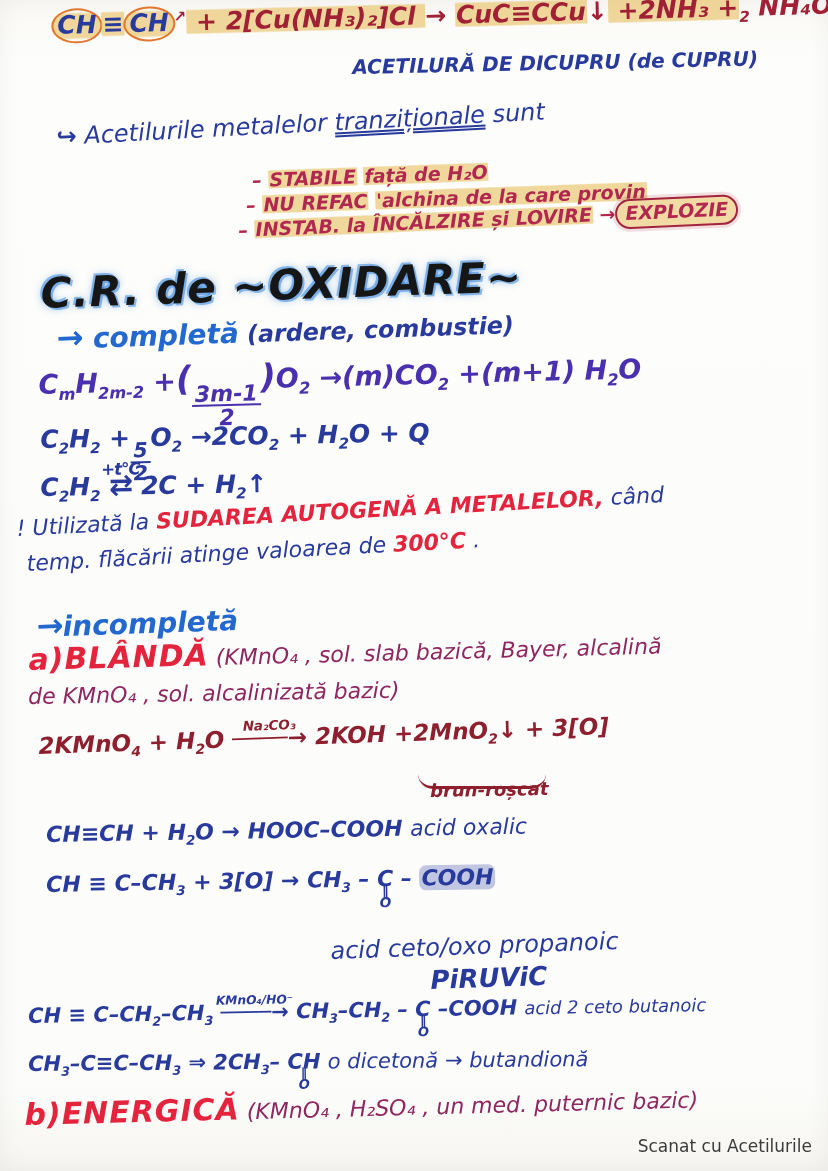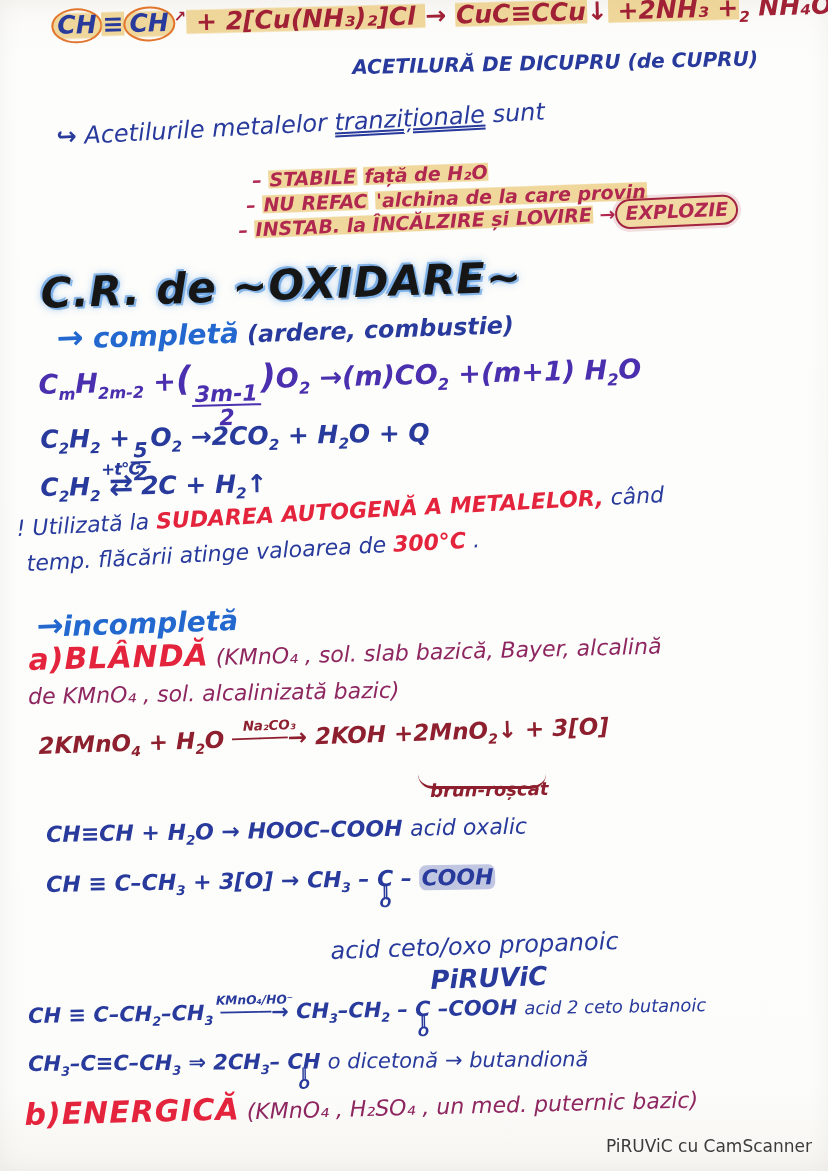--- a/index.html
+++ b/index.html
@@ -71,21 +71,21 @@
   .ink-scribble{background:rgba(38,62,160,.28);border-radius:7px;padding:0 2px}
   .watermark{
     font-style:normal;color:#3b3b3b;font-size:17px;
     top:1137px;right:16px;left:auto;
   }
 </style>
 </head>
 <body>
 
 <div id="sheet">
-  <div class="line watermark">PiRUViC cu CamScanner</div>
+  <div class="line watermark">Scanat cu Acetilurile</div>
 <div class="line " style="top: 12px; left: 52px; font-size: 25px; transform: rotate(-1.5deg);"><span class="seg c-ink b hl circle">CH</span><span class="seg c-ink b hl">≡</span><span class="seg c-ink b hl circle">CH</span><span class="seg c-maroon b sup">↗</span><span class="seg c-maroon b hl"> + 2[Cu(NH₃)₂]Cl </span><span class="seg c-maroon b">→ </span><span class="seg c-maroon b hl">CuC≡CCu</span><span class="seg c-maroon b">↓</span><span class="seg c-maroon b hl"> +2NH₃ +</span><span class="seg c-maroon b sub">2</span><span class="seg c-maroon b"> NH₄OH</span></div>
     <div class="line c-ink b" style="top: 56px; left: 352px; font-size: 20px; transform: rotate(-1.2deg);"><span class="seg ">ACETILURĂ DE DICUPRU (de CUPRU)</span></div>
     <div class="line c-ink" style="top: 124px; left: 56px; font-size: 24px; transform: rotate(-3deg);"><span class="seg b">↪</span><span class="seg "> Acetilurile metalelor </span><span class="seg uu">tranziționale</span><span class="seg "> sunt</span></div>
     <div class="line c-crimson b" style="top: 170px; left: 252px; font-size: 19px; transform: rotate(-2deg);"><span class="seg ">– </span><span class="seg hl">STABILE</span><span class="seg "> </span><span class="seg hl">față de H₂O</span></div>
     <div class="line c-crimson b" style="top: 195px; left: 246px; font-size: 19px; transform: rotate(-2deg);"><span class="seg ">– </span><span class="seg hl">NU REFAC</span><span class="seg "> </span><span class="seg hl">'alchina de la care provin</span></div>
     <div class="line c-crimson b" style="top: 220px; left: 238px; font-size: 19px; transform: rotate(-2.5deg);"><span class="seg ">– </span><span class="seg hl">INSTAB. la ÎNCĂLZIRE și LOVIRE</span><span class="seg "> →</span><span class="seg cloud">EXPLOZIE</span></div>
     <div class="line heading" style="top: 270px; left: 40px; font-size: 42px; transform: rotate(-2deg);"><span class="seg ">C.R. de ~OXIDARE~</span></div>
     <div class="line c-sky b" style="top: 320px; left: 56px; font-size: 28px; transform: rotate(-2deg);"><span class="seg arr2">→ </span><span class="seg ">completă</span><span class="seg c-ink smaller"> (ardere, combustie)</span></div>
     <div class="line c-purple b" style="top: 364px; left: 38px; font-size: 27px; transform: rotate(-1.5deg);"><span class="seg ">C</span><span class="seg sub">m</span><span class="seg ">H</span><span class="seg sub">2m-2</span><span class="seg "> +</span><span class="seg bigp">(</span><span class="seg frac">
         <span class="fn">3m-1</span>

